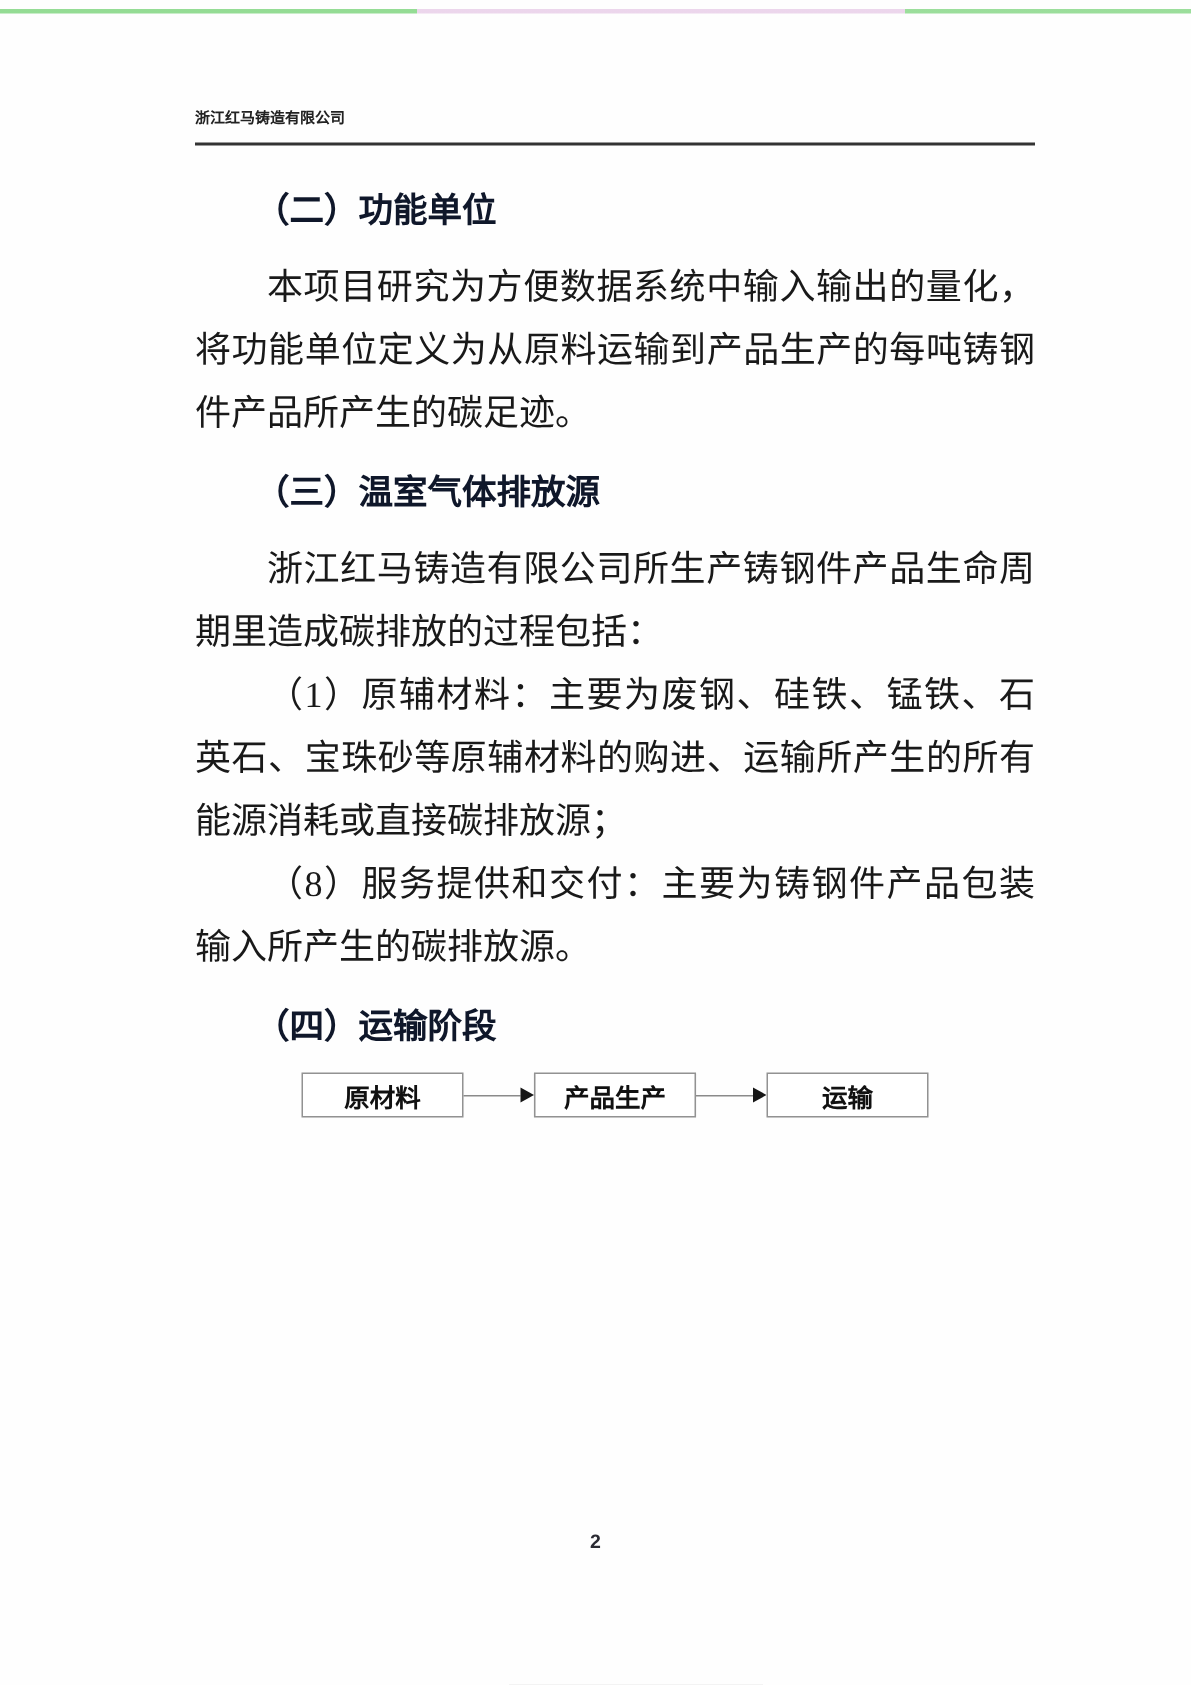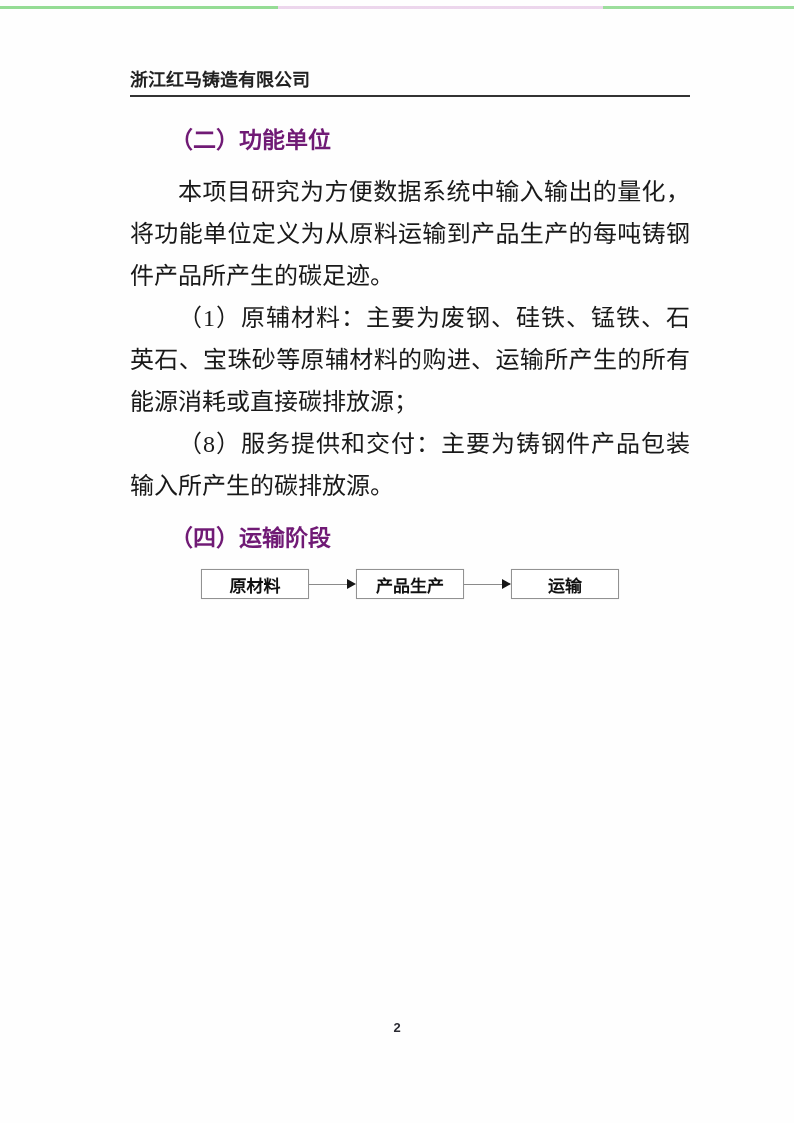--- a/index.html
+++ b/index.html
@@ -26,32 +26,32 @@
   }
   .content {
     position: absolute;
     left: 130px;
     top: 70px;
     width: 560px;
   }
   .doc-header {
     font-family: "Liberation Sans", sans-serif;
     font-weight: bold;
-    font-size: 18px;
+    font-size: 10px;
     line-height: 20px;
     color: #222;
     padding-bottom: 5px;
     border-bottom: 2px solid #333;
   }
   .sec-title {
     font-family: "Liberation Sans", sans-serif;
     font-weight: bold;
     font-size: 23px;
     line-height: 34px;
-    color: #701a75;
+    color: #0f172a;
     margin: 14px 0 14px 40px;
   }
   .sec-title.first { margin-top: 26px; }
   p.body {
     margin: 0;
     font-size: 24px;
     line-height: 42px;
     text-align: justify;
     text-indent: 2em;
     color: #191919;
@@ -114,21 +114,23 @@
 
     <div class="doc-header">
       <span>浙江红马铸造有限公司</span>
     </div>
 
     <h2 class="sec-title first">（二）功能单位</h2>
 
     <p class="body">本项目研究为方便数据系统中输入输出的量化，将功能单位定义为从原料运输到产品生产的每吨铸钢件产品所产生的碳足迹。</p>
 
 
+    <h2 class="sec-title">（三）温室气体排放源</h2>
 
+    <p class="body">浙江红马铸造有限公司所生产铸钢件产品生命周期里造成碳排放的过程包括：</p>
 
     <p class="body">（1）原辅材料：主要为废钢、硅铁、锰铁、石英石、宝珠砂等原辅材料的购进、运输所产生的所有能源消耗或直接碳排放源；</p>
 
 
 
     <p class="body">（8）服务提供和交付：主要为铸钢件产品包装输入所产生的碳排放源。</p>
 
     <h2 class="sec-title">（四）运输阶段</h2>
 
 

